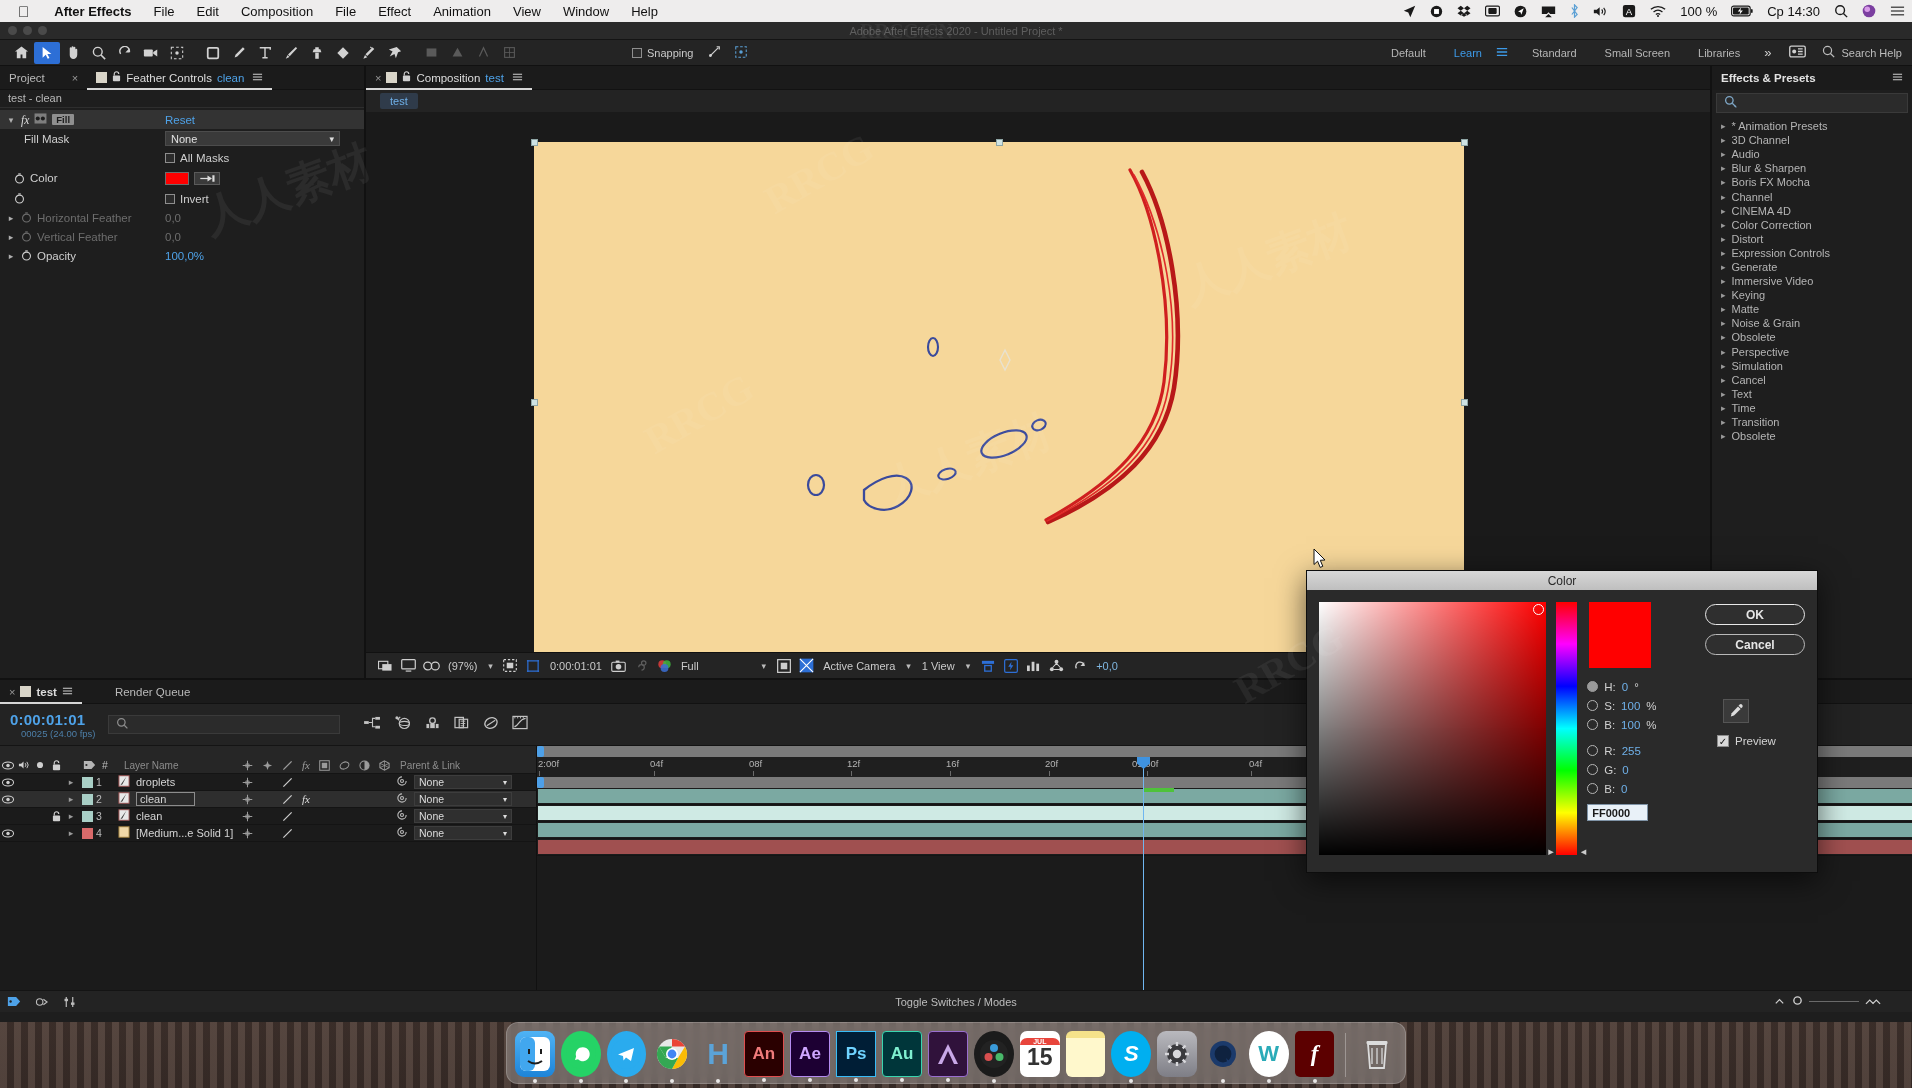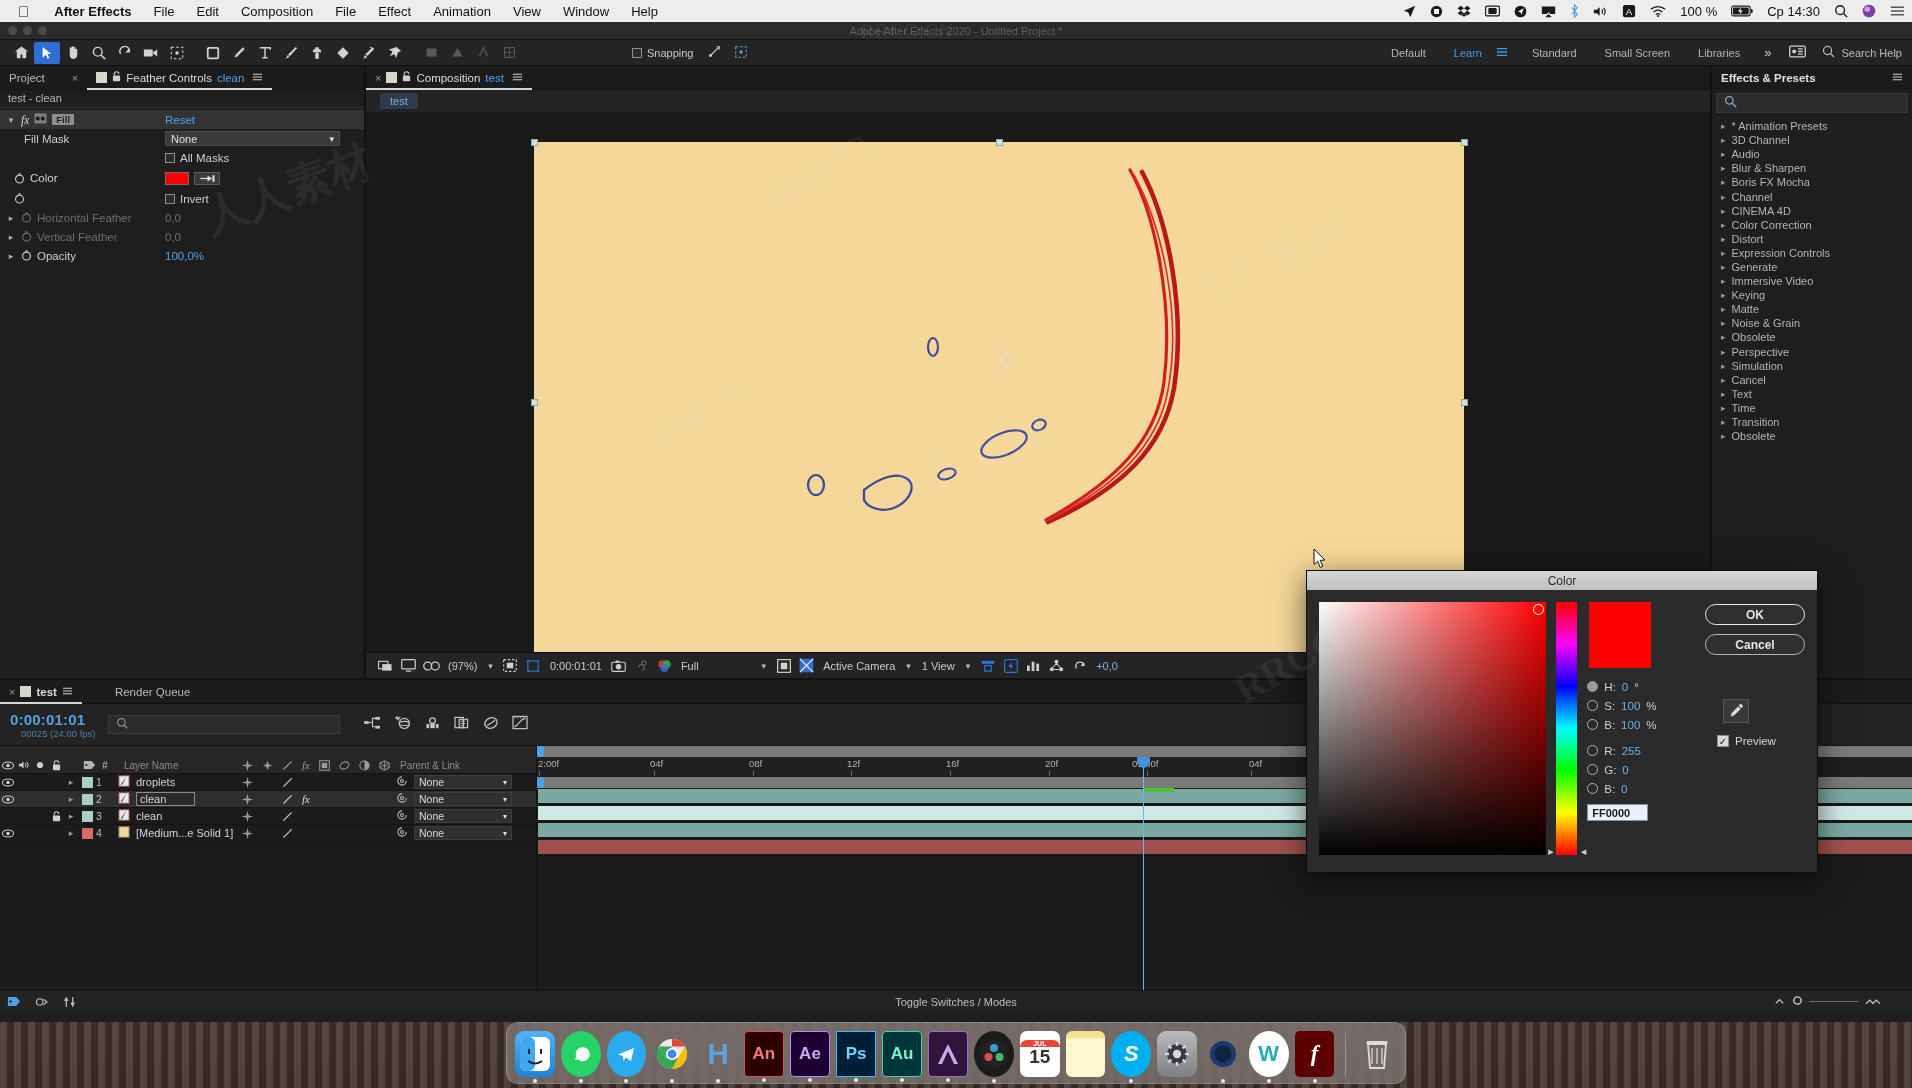--- a/index.html
+++ b/index.html
@@ -1492,21 +1492,21 @@
     <div class="dock-icon dot" style="background:#1b1b1b;border-radius:50%">
       <svg width="30" height="30" viewBox="0 0 30 30">
           <circle cx="15" cy="15" r="14" fill="#222"></circle>
           <circle cx="15" cy="9" r="4" fill="#3a9ad9"></circle>
           <circle cx="9.5" cy="18" r="4" fill="#d94f4f"></circle>
           <circle cx="20.5" cy="18" r="4" fill="#49b86a"></circle>
         </svg>
       </div>
     <div class="dock-icon" style="background:#fff;border-radius:7px;flex-direction:column;color:#333">
       <span style="background:#e8453c;color:#fff;font-size:7px;width:100%;text-align:center;border-radius:7px 7px 0 0">JUL</span>
-      <span style="font-size:19px;color:#333;line-height:1.1">15</span>
+      <span style="font-size:23px;color:#333;line-height:1.1">15</span>
       </div>
     <div class="dock-icon" style="background:#fff8cc;border-radius:6px;border-top:7px solid #f5e28a"></div>
     <div class="dock-icon dot" style="background:#00aff0;border-radius:50%;font-size:22px;font-style:italic">
       <span>S</span>
       </div>
     <div class="dock-icon" style="background:linear-gradient(180deg,#b9b9be,#7e7e86);border-radius:9px">
       <svg width="28" height="28" viewBox="0 0 28 28">
           <circle cx="14" cy="14" r="10" fill="#3a3a3e"></circle>
           <circle cx="14" cy="14" r="4.2" fill="#d8d8dc"></circle>
           <g stroke="#d8d8dc" stroke-width="2.4">

